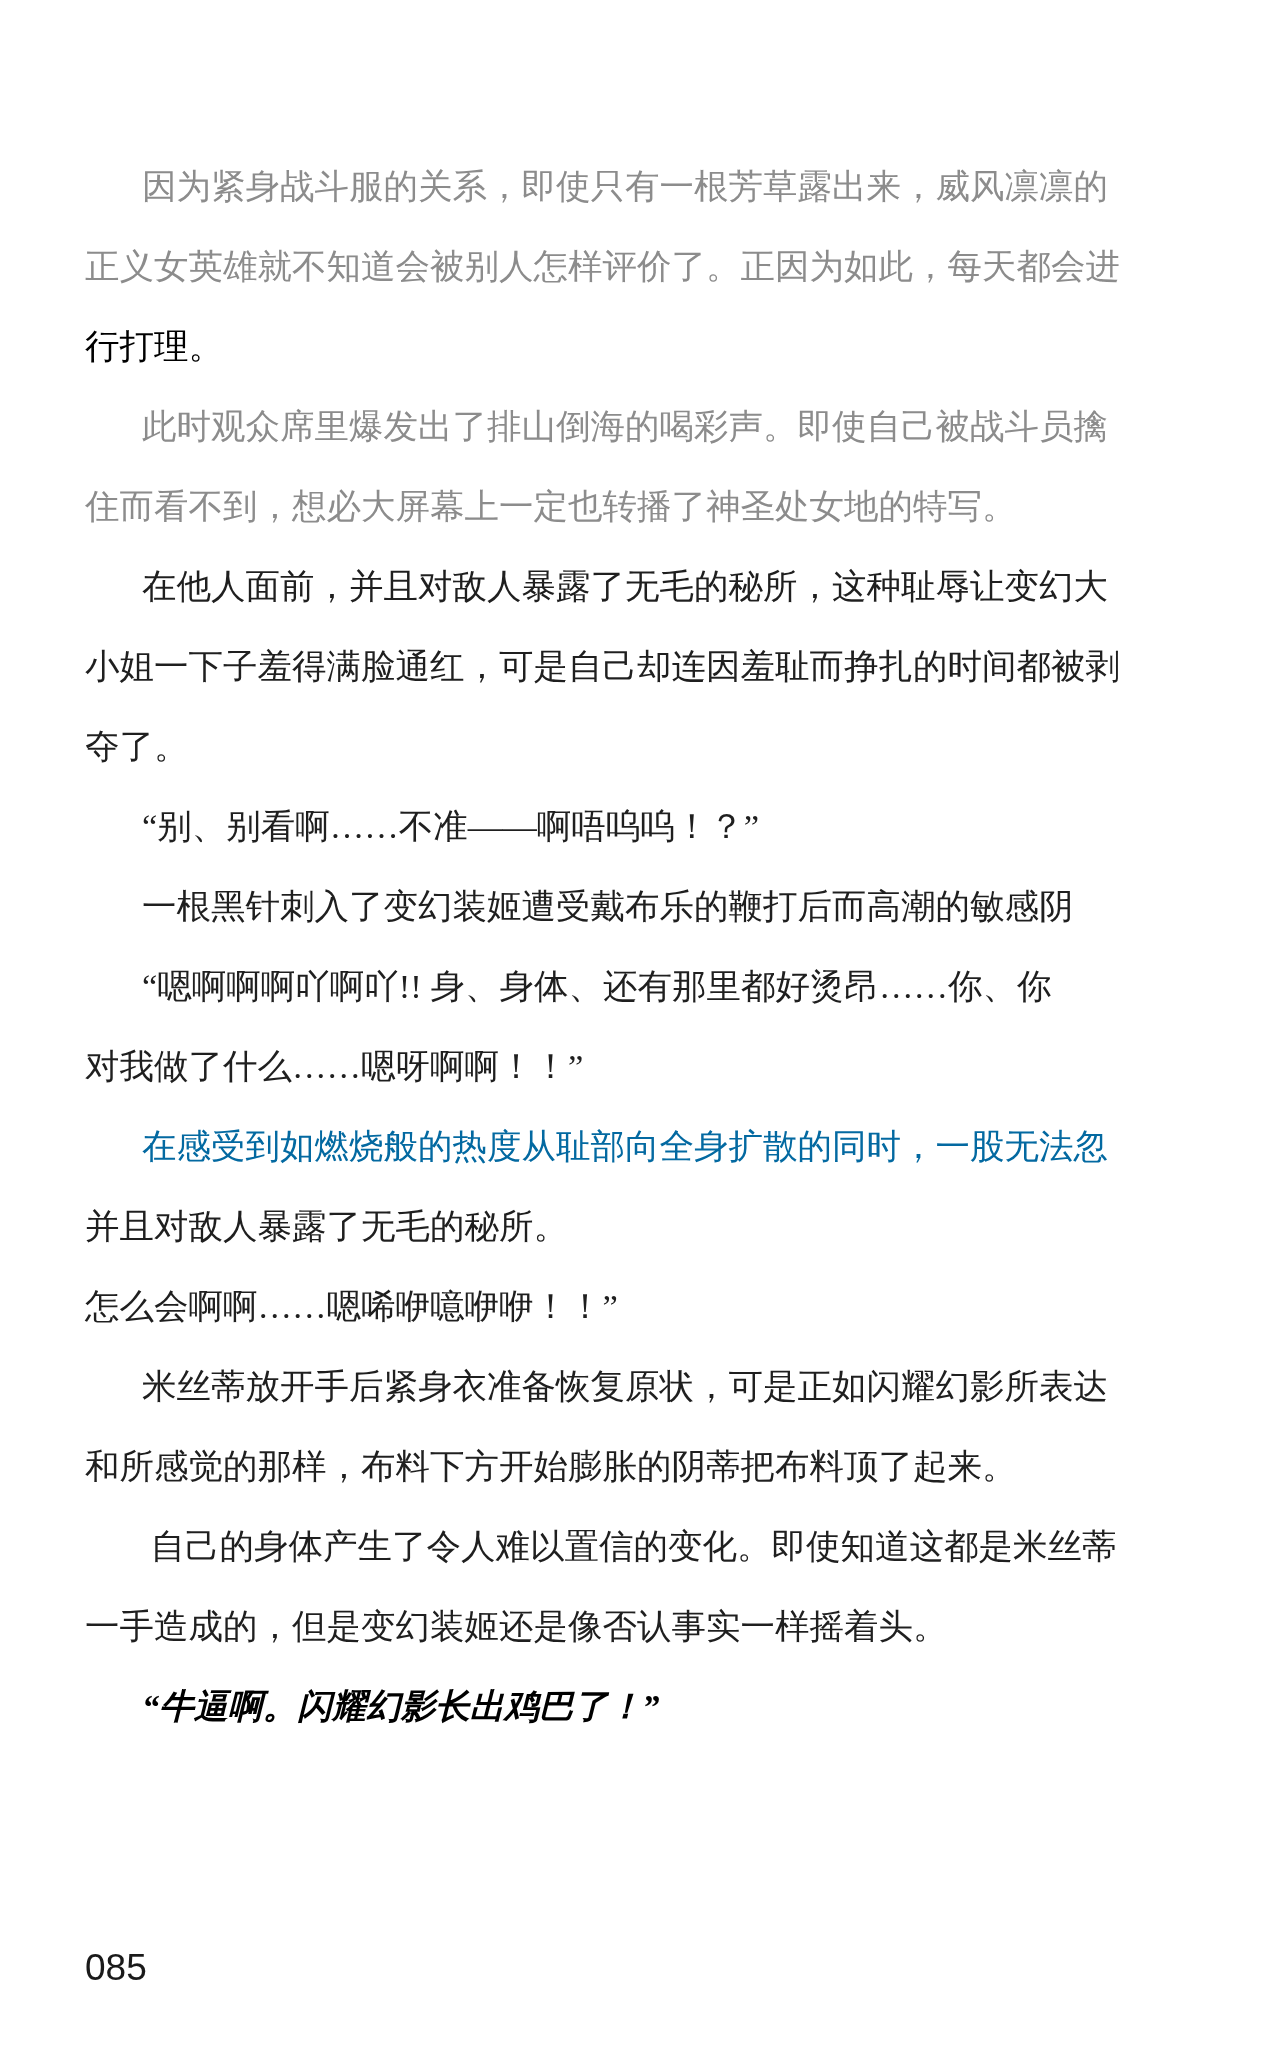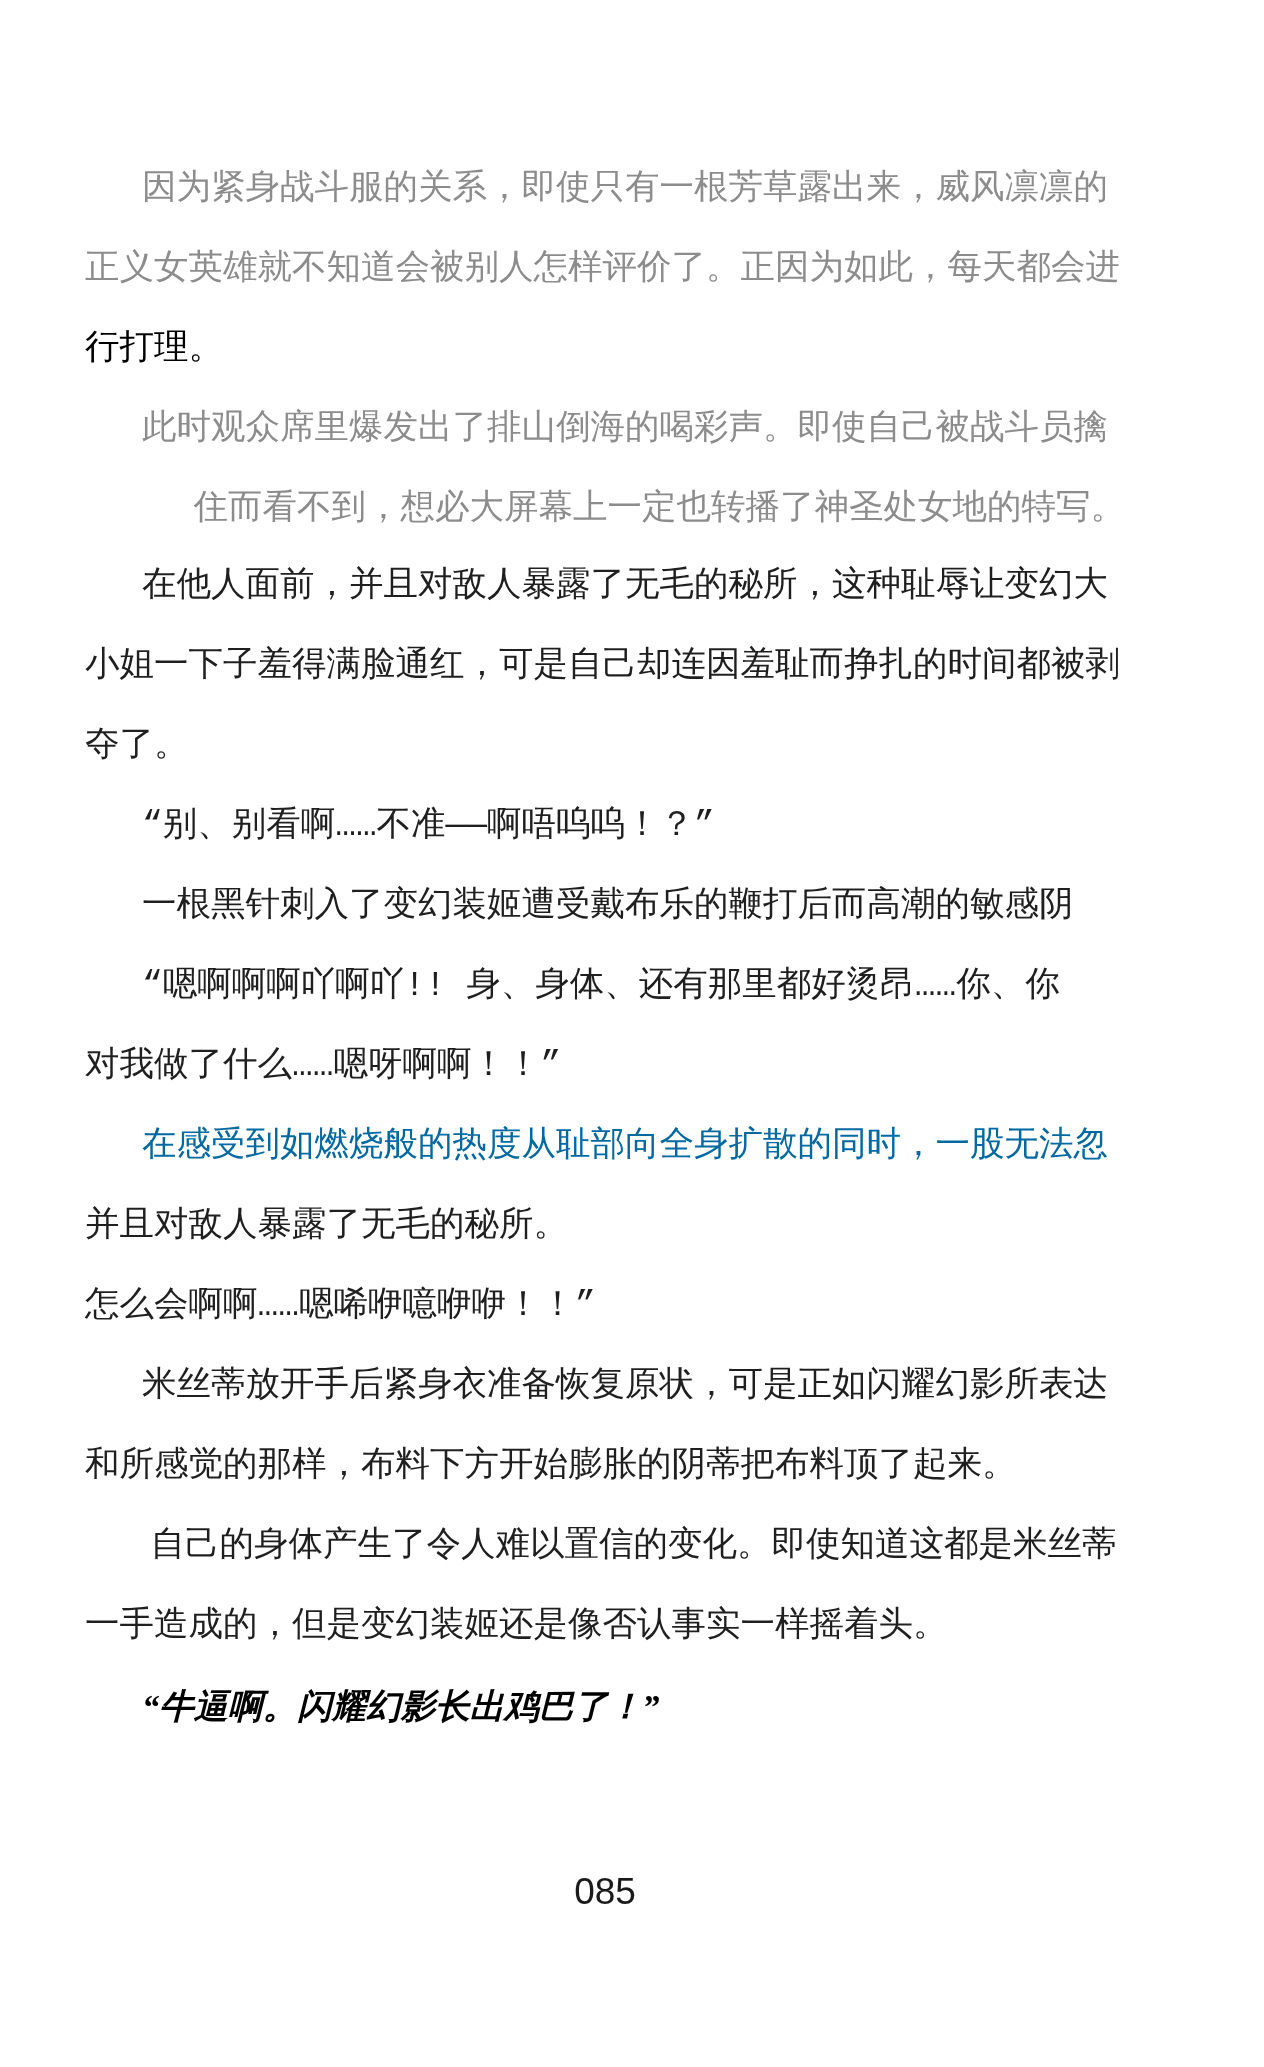--- a/index.html
+++ b/index.html
@@ -29,49 +29,48 @@
     line-height: 80px;
     font-size: 34.5px;
     letter-spacing: 0;
     white-space: nowrap;
     color: #1f1f1f;
   }
   .line.indent {
     text-indent: 57px;
   }
   .line.light { color: #8c8c8c; }
-  .line.dark { color: #1f1f1f; font-family: Liberation Mono, monospace; }
+  .line.dark { color: #1f1f1f; }
   .line.emphasis {
     color: #000000;
     font-weight: bold;
     font-style: italic;
   }
   .page-number {
     position: absolute;
     left: 85px;
-    top: 1852px;
+    top: 1928px;
     width: 1040px;
     height: 80px;
     line-height: 80px;
-    text-align: center;
     font-size: 37px;
     color: #1a1a1a;
     font-family: "Liberation Sans", "DejaVu Sans", sans-serif;
   }
 </style>
 </head>
 <body>
 
 <div class="page">
   <div class="text-column" id="text-column">
       <div class="line light indent" style="color: rgb(140, 140, 140);">因为紧身战斗服的关系，即使只有一根芳草露出来，威风凛凛的</div>
       <div class="line light" style="color: rgb(140, 140, 140);">正义女英雄就不知道会被别人怎样评价了。正因为如此，每天都会进</div>
       <div class="line light" style="color: #000000;">行打理。</div>
       <div class="line light indent" style="color: rgb(140, 140, 140);">此时观众席里爆发出了排山倒海的喝彩声。即使自己被战斗员擒</div>
-      <div class="line light" style="color: rgb(140, 140, 140); text-align: right;">住而看不到，想必大屏幕上一定也转播了神圣处女地的特写。</div>
+      <div class="line light" style="color: rgb(140, 140, 140);">住而看不到，想必大屏幕上一定也转播了神圣处女地的特写。</div>
       <div class="line dark indent" style="color: rgb(31, 31, 31);">在他人面前，并且对敌人暴露了无毛的秘所，这种耻辱让变幻大</div>
       <div class="line dark" style="color: rgb(31, 31, 31);">小姐一下子羞得满脸通红，可是自己却连因羞耻而挣扎的时间都被剥</div>
       <div class="line dark" style="color: rgb(31, 31, 31);">夺了。</div>
       <div class="line dark indent" style="color: rgb(31, 31, 31);">“别、别看啊……不准——啊唔呜呜！？”</div>
       <div class="line dark indent" style="color: rgb(31, 31, 31);">一根黑针刺入了变幻装姬遭受戴布乐的鞭打后而高潮的敏感阴</div>
       <div class="line dark indent" style="color: rgb(31, 31, 31);">“嗯啊啊啊吖啊吖!! 身、身体、还有那里都好烫昂……你、你</div>
       <div class="line dark" style="color: rgb(31, 31, 31);">对我做了什么……嗯呀啊啊！！”</div>
       <div class="line dark indent" style="color: #0369a1;">在感受到如燃烧般的热度从耻部向全身扩散的同时，一股无法忽</div>
       <div class="line dark" style="color: rgb(31, 31, 31);">并且对敌人暴露了无毛的秘所。</div>
       <div class="line dark" style="color: rgb(31, 31, 31);">怎么会啊啊……嗯唏咿噫咿咿！！”</div>

